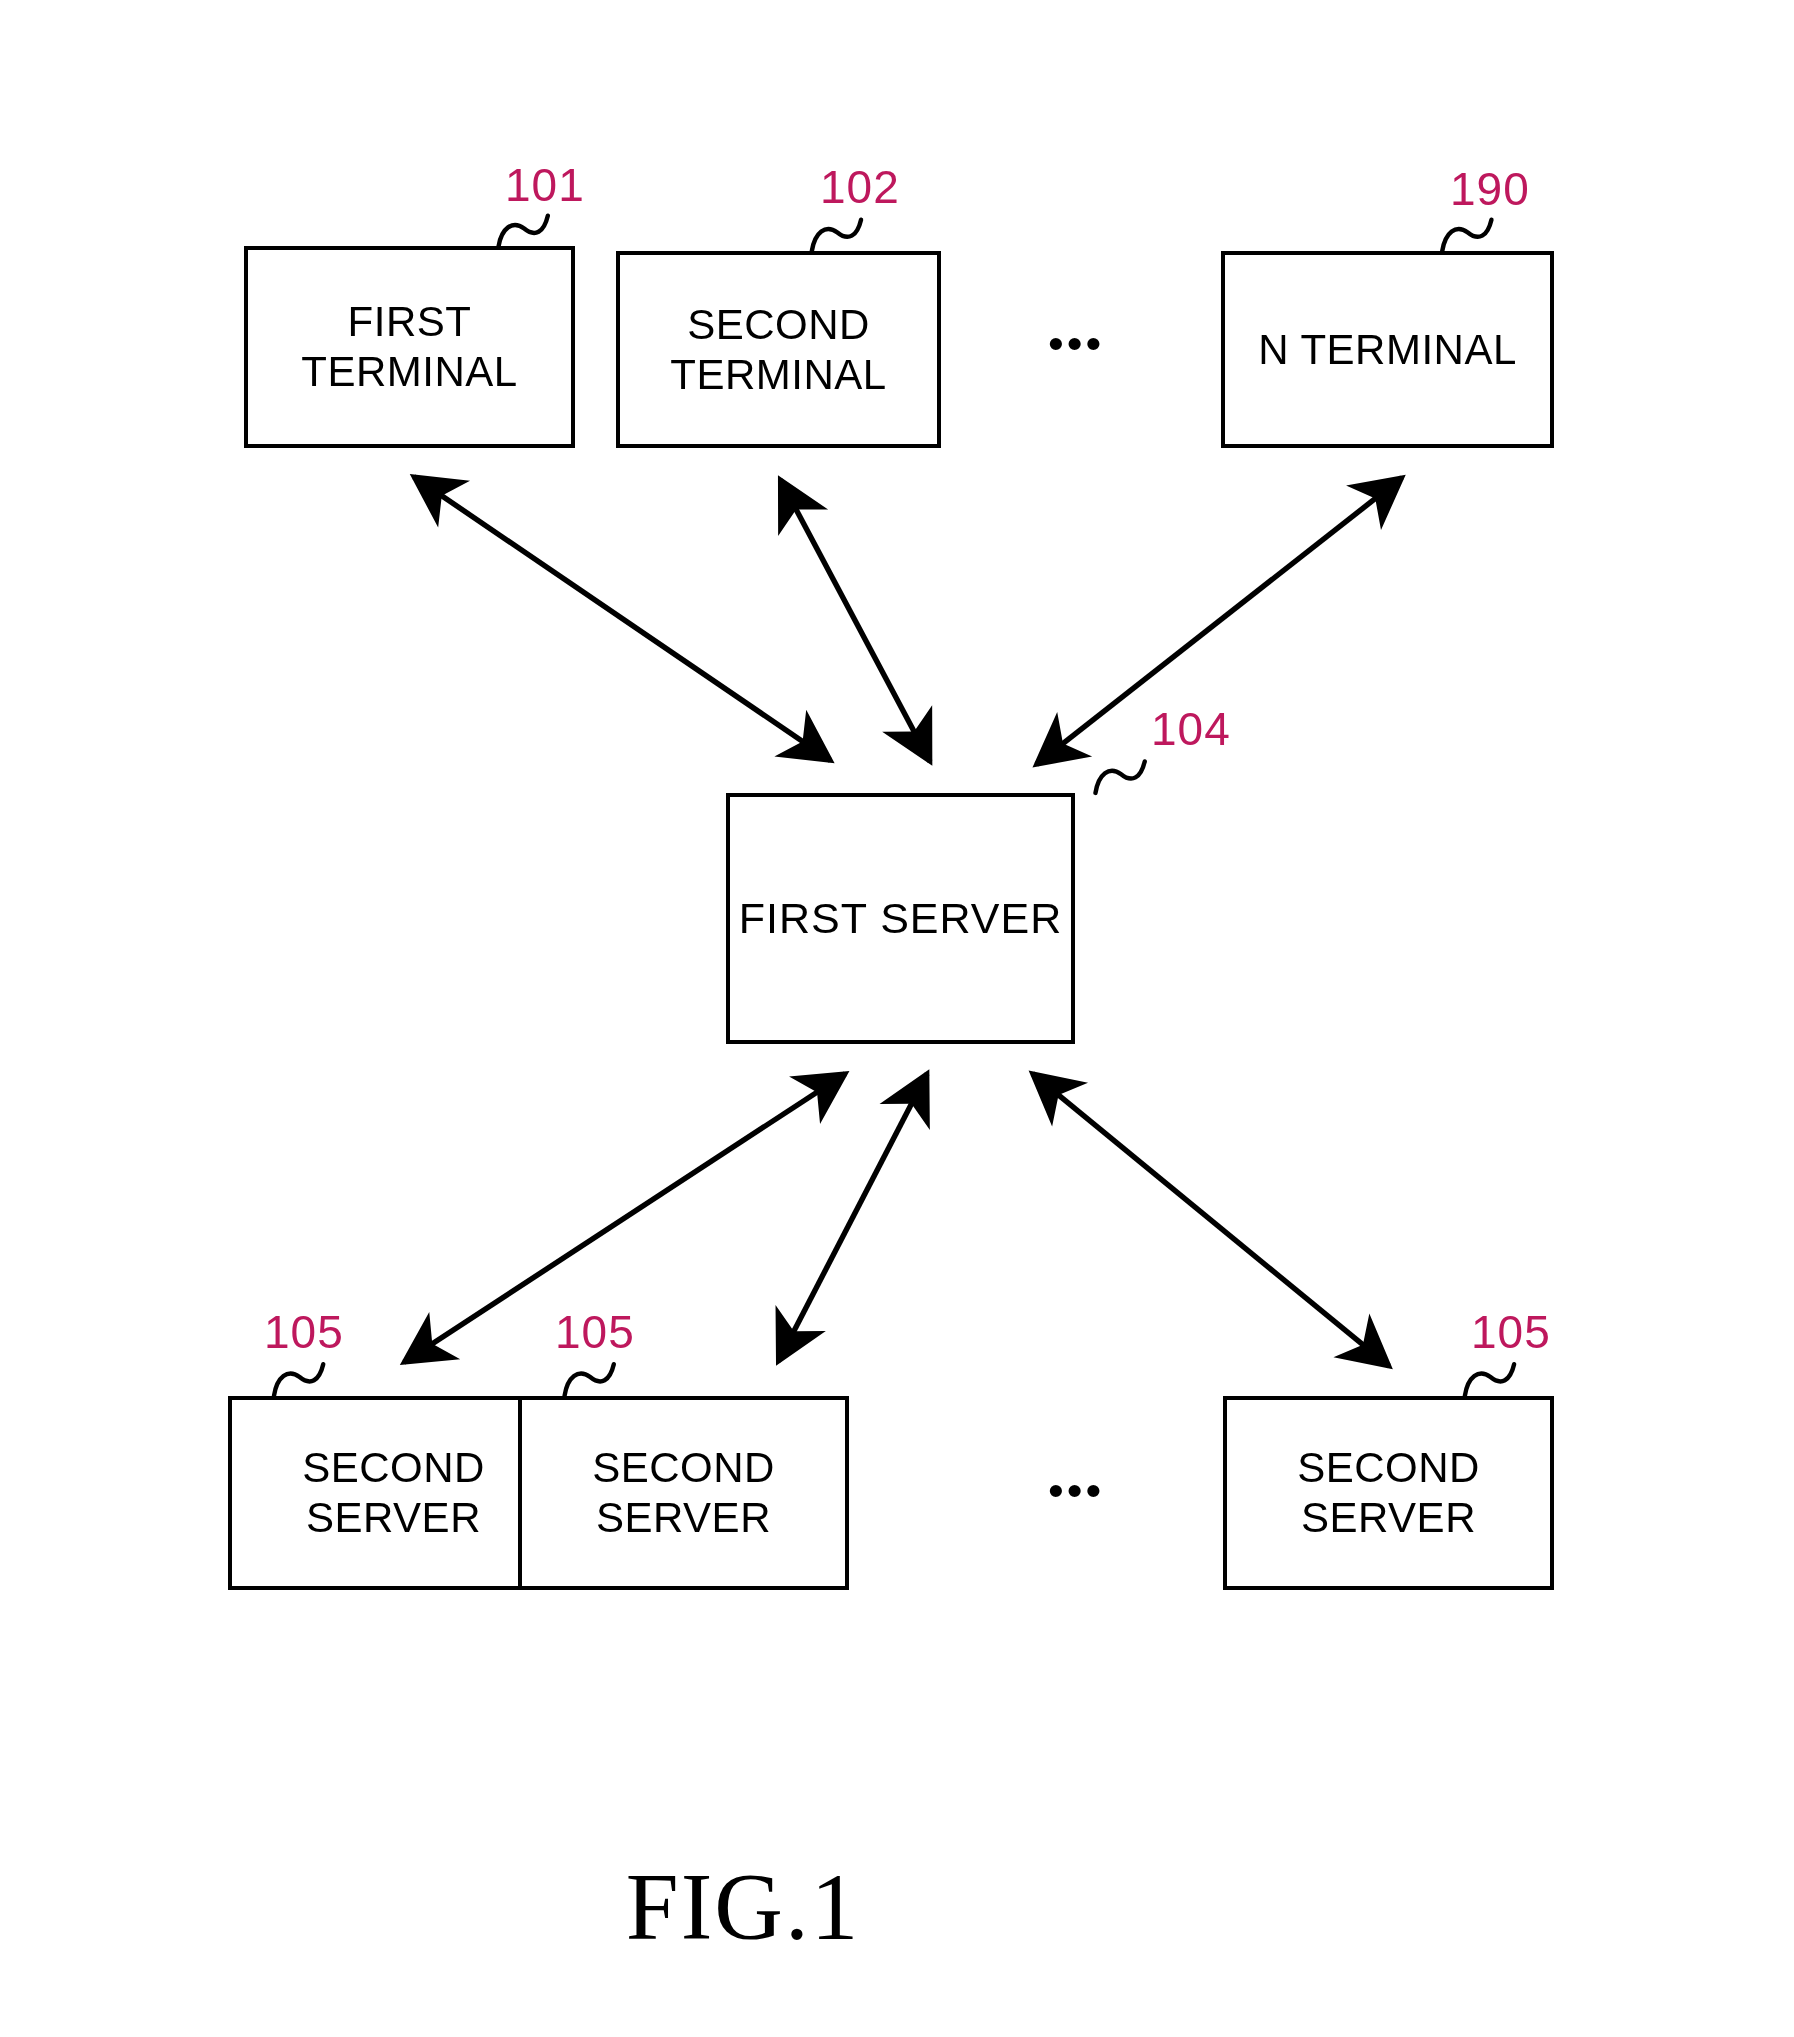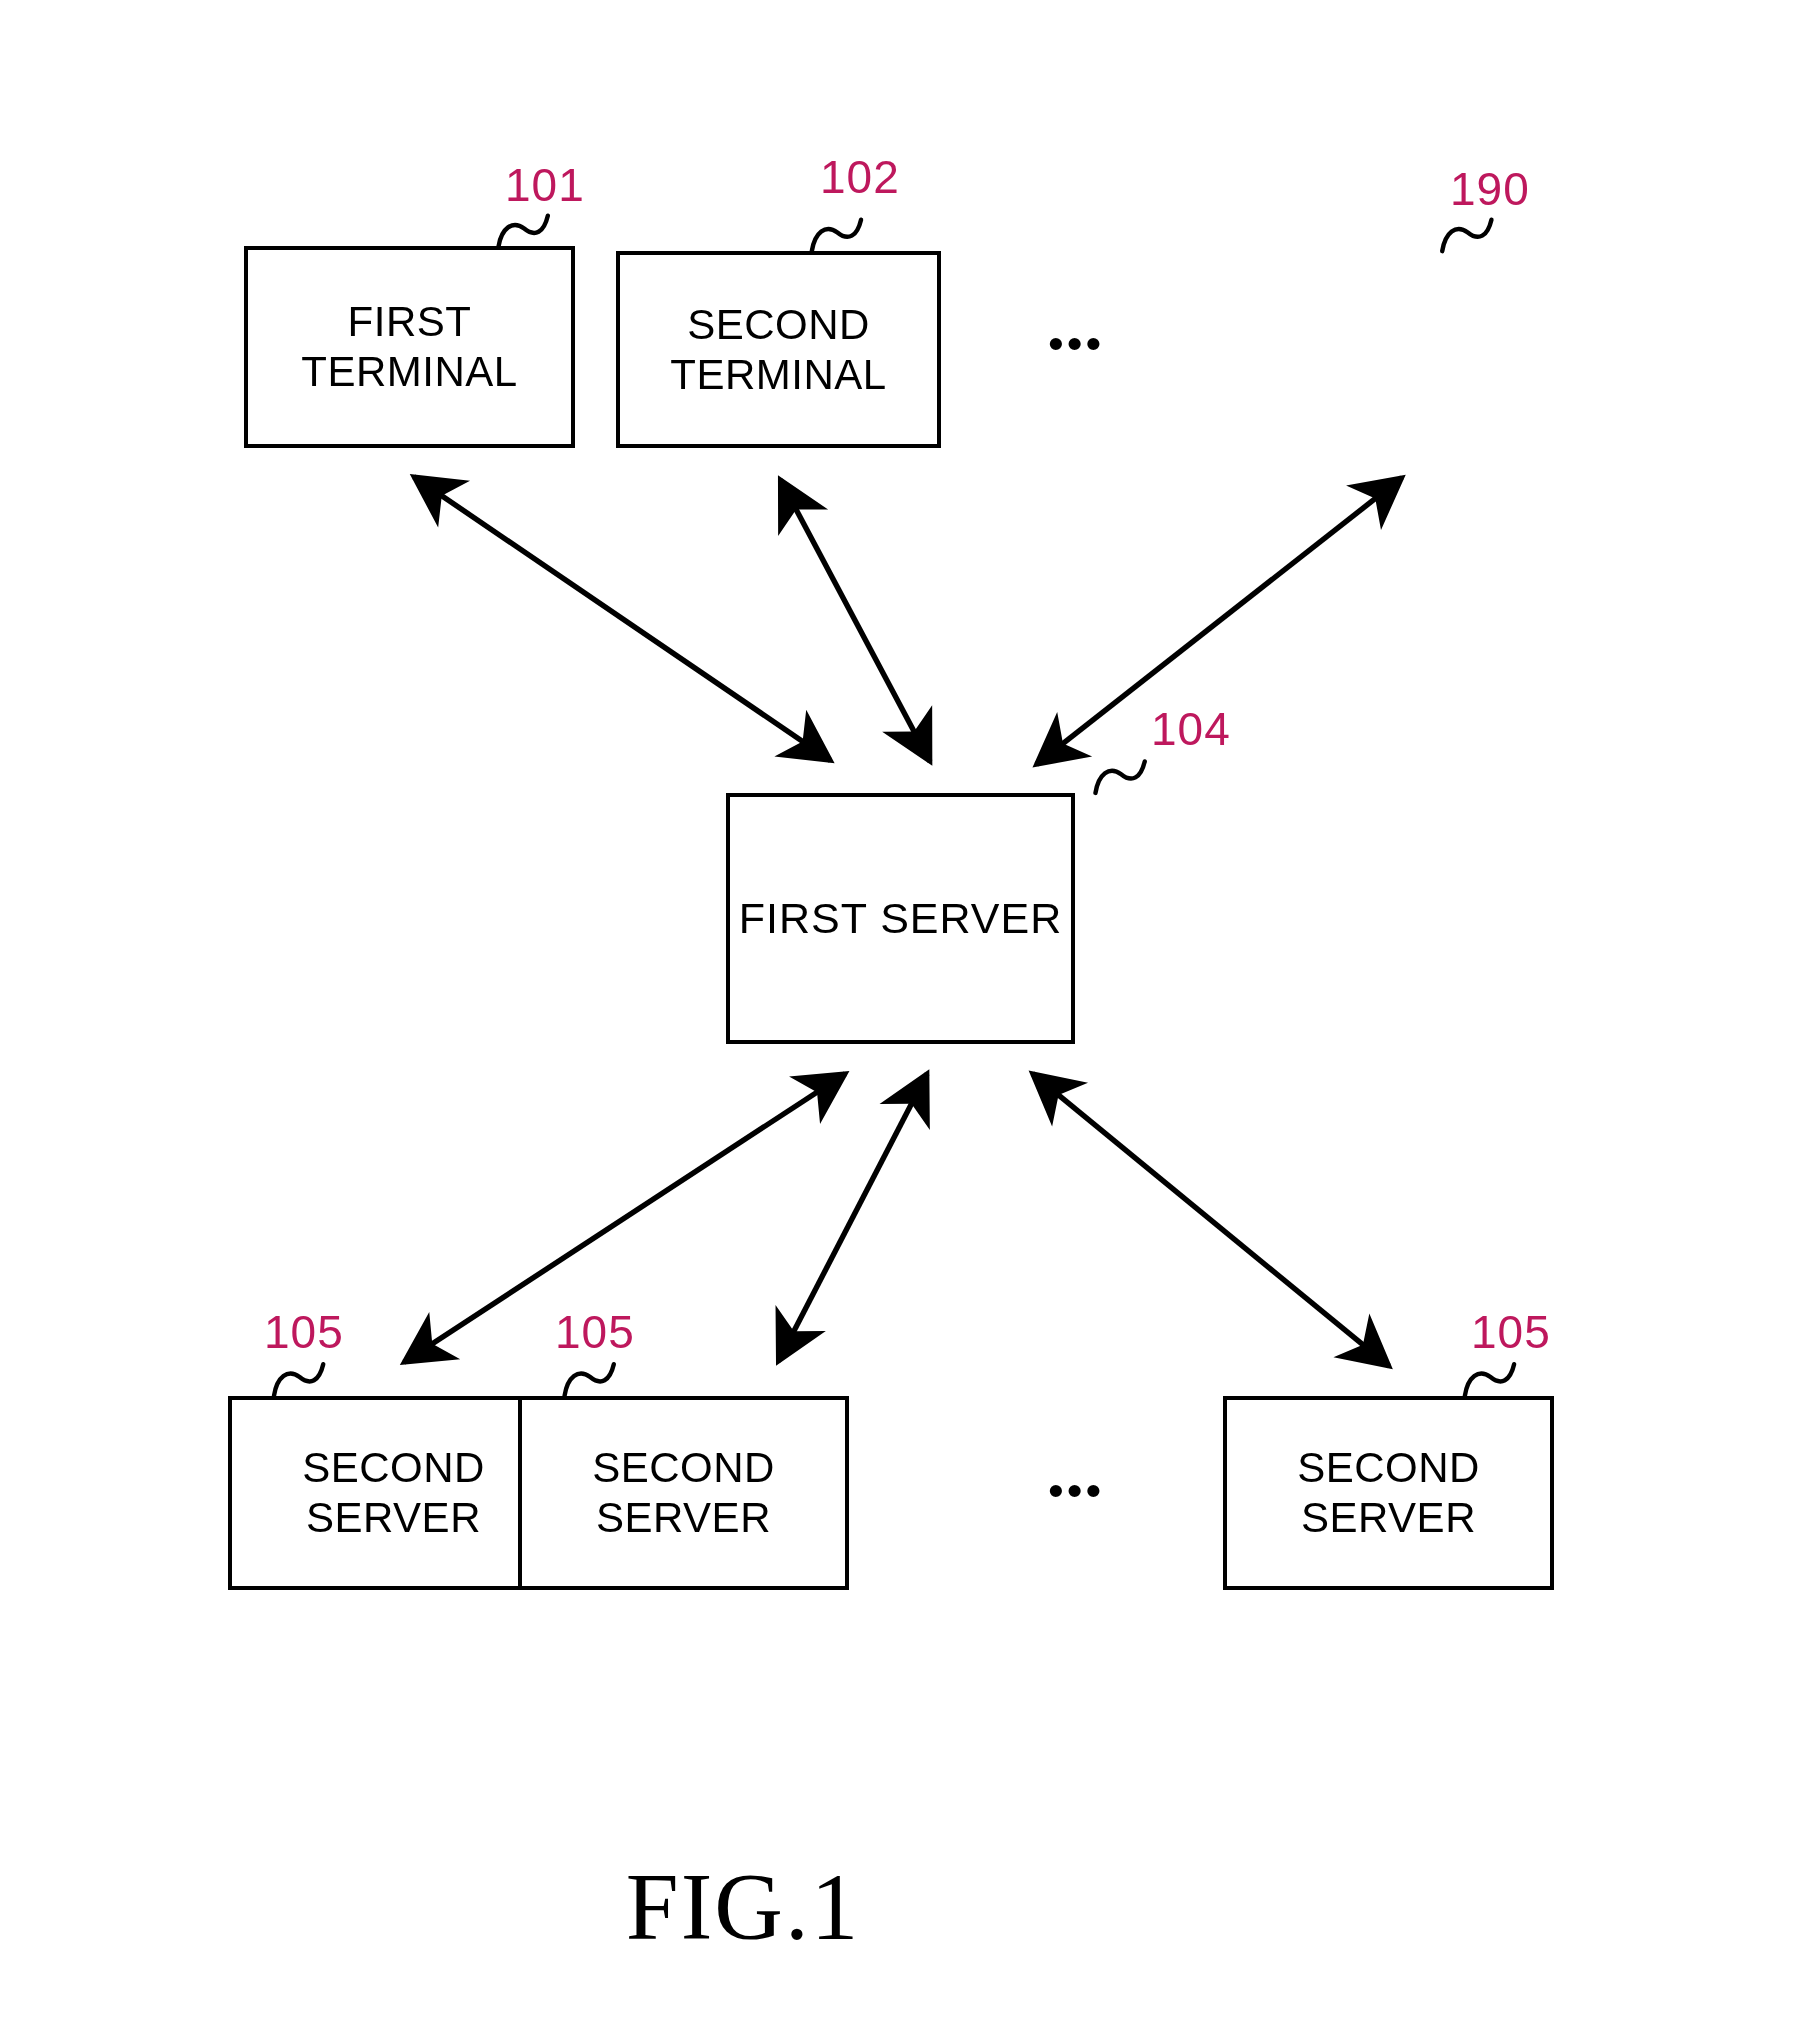--- a/index.html
+++ b/index.html
@@ -114,24 +114,27 @@
   <div class="node-box" style="left:244px; top:246px; width:331px; height:202px;">
     <span class="node-label">FIRST
 TERMINAL</span>
   </div>
   <div class="ref-num" style="left:505px; top:158px;">101</div>
 
   <div class="node-box" style="left:616px; top:251px; width:325px; height:197px;">
     <span class="node-label">SECOND
 TERMINAL</span>
   </div>
-  <div class="ref-num" style="left:820px; top:150px;">102</div>
+  <div class="ref-num" style="left:820px; top:160px;">102</div>
 
   <div class="ellipsis-mark" style="left:1048px; top:321px;">•••</div>
 
+  <div class="node-box" style="left:1221px; top:251px; width:333px; height:197px;">
+    <span class="node-label">N TERMINAL</span>
+  </div>
   <div class="ref-num" style="left:1450px; top:162px;">190</div>
 
   <div class="node-box" style="left:726px; top:793px; width:349px; height:251px;">
     <span class="node-label server-main">FIRST SERVER</span>
   </div>
   <div class="ref-num" style="left:1151px; top:702px;">104</div>
 
   <div class="node-box" style="left:228px; top:1396px; width:331px; height:194px;">
     <span class="node-label">SECOND
 SERVER</span>

